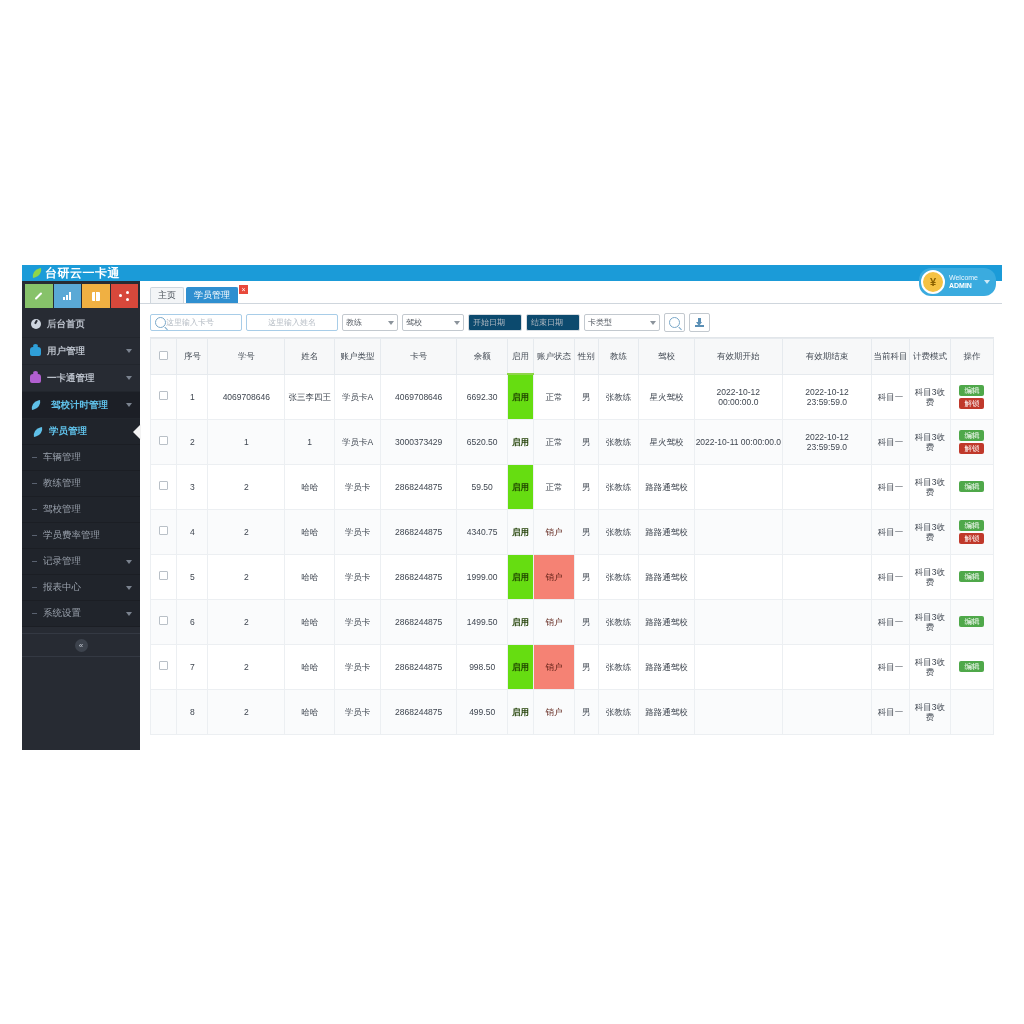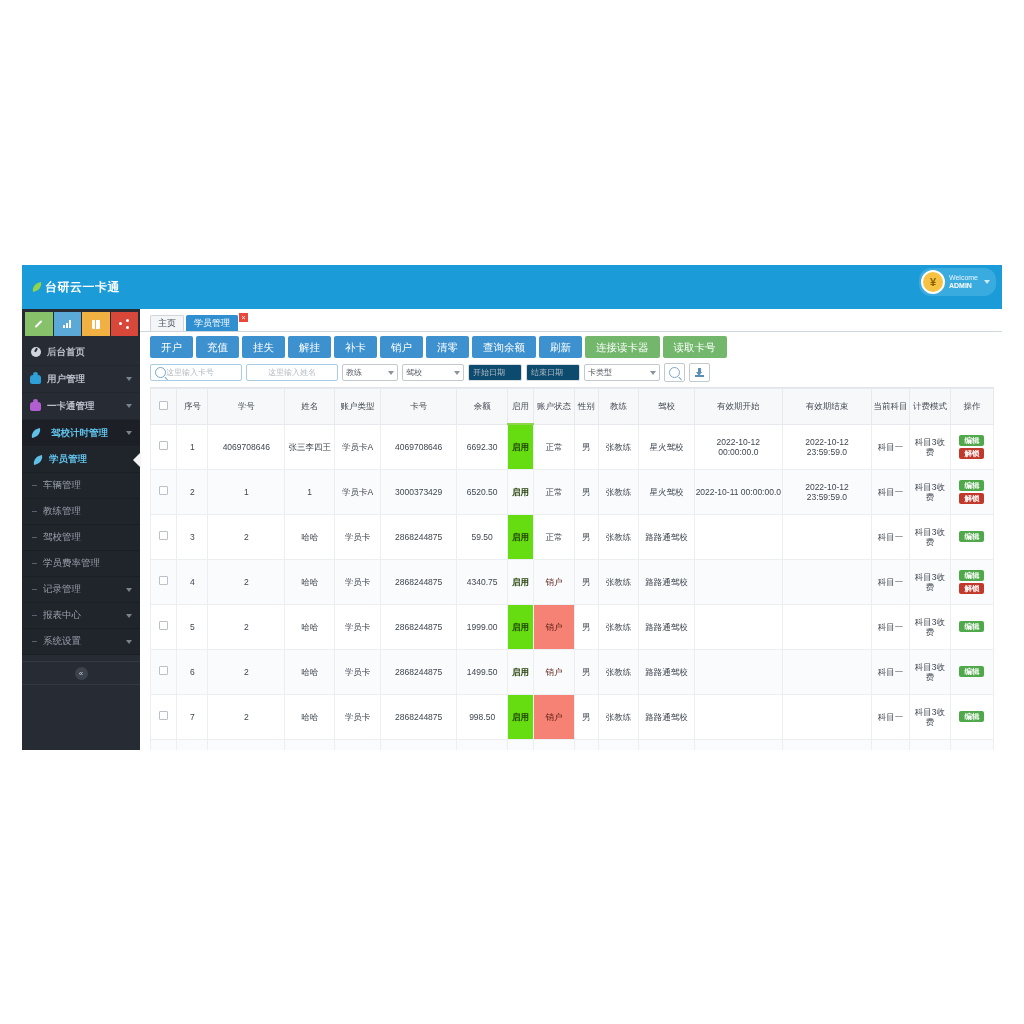--- a/index.html
+++ b/index.html
@@ -10,21 +10,21 @@
     overflow:hidden;
   }
   .app{
     position:absolute;left:22px;top:265px;width:980px;height:485px;
     background:#ffffff;
     display:flex;flex-direction:column;
     overflow:hidden;
   }
   
   .topbar{
-    height:44px;background:#1b9bd8;
+    height:16px;background:#1b9bd8;
     display:flex;align-items:center;
     position:relative;flex:0 0 auto;
   }
   .brand{
     color:#ffffff;font-size:12px;font-weight:bold;
     padding-left:10px;letter-spacing:.5px;
     display:flex;align-items:center;gap:3px;
   }
   .leaf{
     display:inline-block;width:10px;height:8px;background:#8fd44a;
@@ -201,21 +201,21 @@
   tr.alt td{background:#fafbfc;}
   td.cell-enable{background:#66dd11;color:#1d3d00;font-weight:bold;padding:2px 0;}
   td.cell-status-normal{background:transparent;}
   td.cell-status-closed{background:#f58274;color:#5a1c12;}
   .chk{
     width:7px;height:7px;border:1px solid #b9c0c7;border-radius:1px;
     display:inline-block;background:#fff;
   }
   .act{display:flex;flex-direction:column;gap:2px;align-items:center;}
   .tag{
-    font-size:7.5px;color:#fff;border-radius:2px;padding:1px 5px;line-height:9px;font-weight:bold;
+    font-size:7.5px;color:#fff;border-radius:2px;padding:1px 5px;line-height:9px;
   }
   .tag.edit{background:#4fa84a;}
   .tag.unlock{background:#c0392b;}
   .rightedge{width:8px;background:#ffffff;}
 </style>
 </head>
 <body>
 
 <div class="app">
 
@@ -339,33 +339,20 @@
     <div class="content">
 
       <div class="tabbar">
         <div class="tab">主页</div>
         <div class="tab active">学员管理</div>
         <div class="tab-close">×</div>
       </div>
 
       <div class="panel">
 
-        <div class="toolbar">
-          <div class="btn">开户</div>
-          <div class="btn">充值</div>
-          <div class="btn">挂失</div>
-          <div class="btn">解挂</div>
-          <div class="btn">补卡</div>
-          <div class="btn">销户</div>
-          <div class="btn">清零</div>
-          <div class="btn">查询余额</div>
-          <div class="btn">刷新</div>
-          <div class="btn green">连接读卡器</div>
-          <div class="btn green">读取卡号</div>
-        </div>
 
         <div class="filters">
           <div class="inp w1">
             <span class="mag"></span>
             <span>这里输入卡号</span>
           </div>
           <div class="inp w2">
             <span>这里输入姓名</span>
           </div>
           <div class="sel s1">

